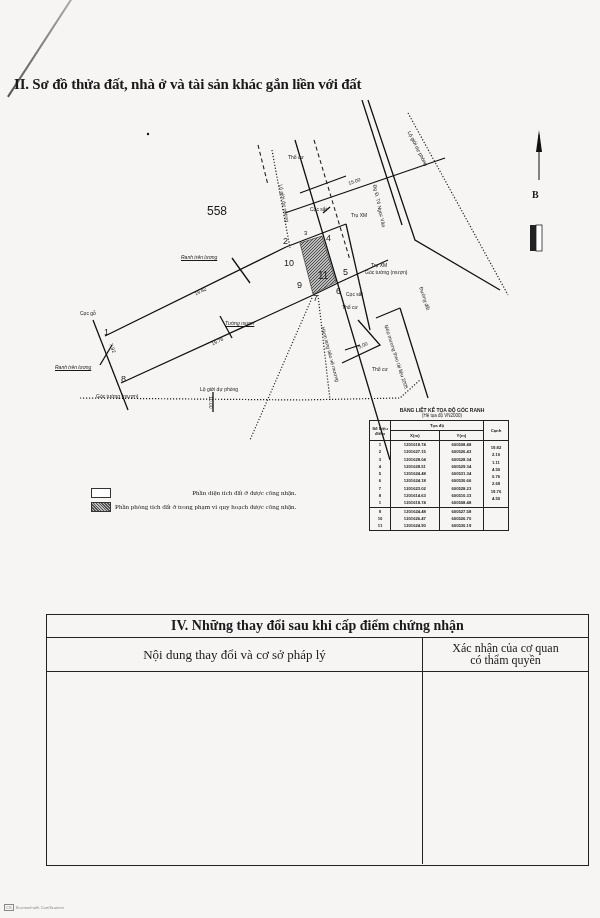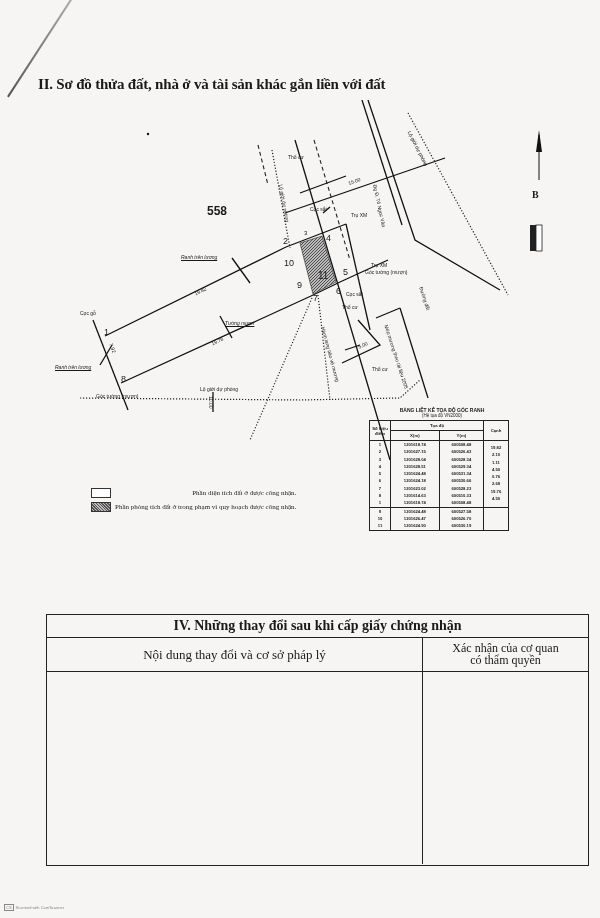--- a/index.html
+++ b/index.html
@@ -7,27 +7,27 @@
     width:600px; height:918px; position:relative; overflow:hidden;
     background:#f6f5f4;
     font-family:"Liberation Serif", serif; color:#1a1a1a;
   }
   .fold-line {
     position:absolute; left:-10px; top:-20px; width:140px; height:2px;
     background:linear-gradient(90deg,#bbb,#555); transform-origin:left top;
     transform:translate(95px,0) rotate(123deg);
   }
   .section-title {
-    position:absolute; left:14px; top:76px; font-weight:bold; font-size:15px; letter-spacing:-0.2px;margin-left:24px;
+    position:absolute; left:14px; top:76px; font-weight:bold; font-size:15px; letter-spacing:-0.2px;
   }
   .map { position:absolute; left:0; top:100px; width:600px; height:400px; }
   .map svg { position:absolute; left:0; top:0; }
   .lbl { position:absolute; font-family:"Liberation Sans", sans-serif; font-size:5px; white-space:nowrap; }
   .num { position:absolute; font-family:"Liberation Sans", sans-serif; font-size:9px; }
-  .parcel-no { position:absolute; left:207px; top:204px; font-family:"Liberation Sans", sans-serif; font-size:12px; font-weight:bold; }
+  .parcel-no { position:absolute; left:207px; top:204px; font-family:"Liberation Sans", sans-serif; font-size:12px; font-weight:normal; }
   .north-b { position:absolute; left:532px; top:189px; font-size:10px; font-weight:bold; }
 
   .coord-table {
     position:absolute; left:369px; top:407px; width:146px;
     font-family:"Liberation Sans", sans-serif;
   }
   .coord-title { text-align:center; font-size:5px; font-weight:bold; }
   .coord-sub { text-align:center; font-size:4.5px; }
   table.coords { border-collapse:collapse; width:140px; margin-top:2px; font-size:4.2px; font-weight:bold; }
   table.coords td, table.coords th { border:1px solid #222; padding:0 1px; text-align:center; }
@@ -253,21 +253,21 @@
     <span class="swatch"></span>
     <span>Phần diện tích đất ở được công nhận.</span>
   </div>
   <div class="legend-row">
     <span class="swatch hatched"></span>
     <span>Phần phòng tích đất ở trong phạm vi quy hoạch được công nhận.</span>
   </div>
 </div>
 
 <div class="changes">
-  <div class="head">IV. Những thay đổi sau khi cấp giấy chứng nhận</div>
+  <div class="head">IV. Những thay đổi sau khi cấp điểm chứng nhận</div>
   <div class="cols">
     <div class="col-a">Nội dung thay đổi và cơ sở pháp lý</div>
     <div class="col-b">
       <div>Xác nhận của cơ quan</div>
       <div>có thẩm quyền</div>
     </div>
   </div>
   <div class="body-row">
     <div class="body-a"></div>
     <div class="body-b"></div>

